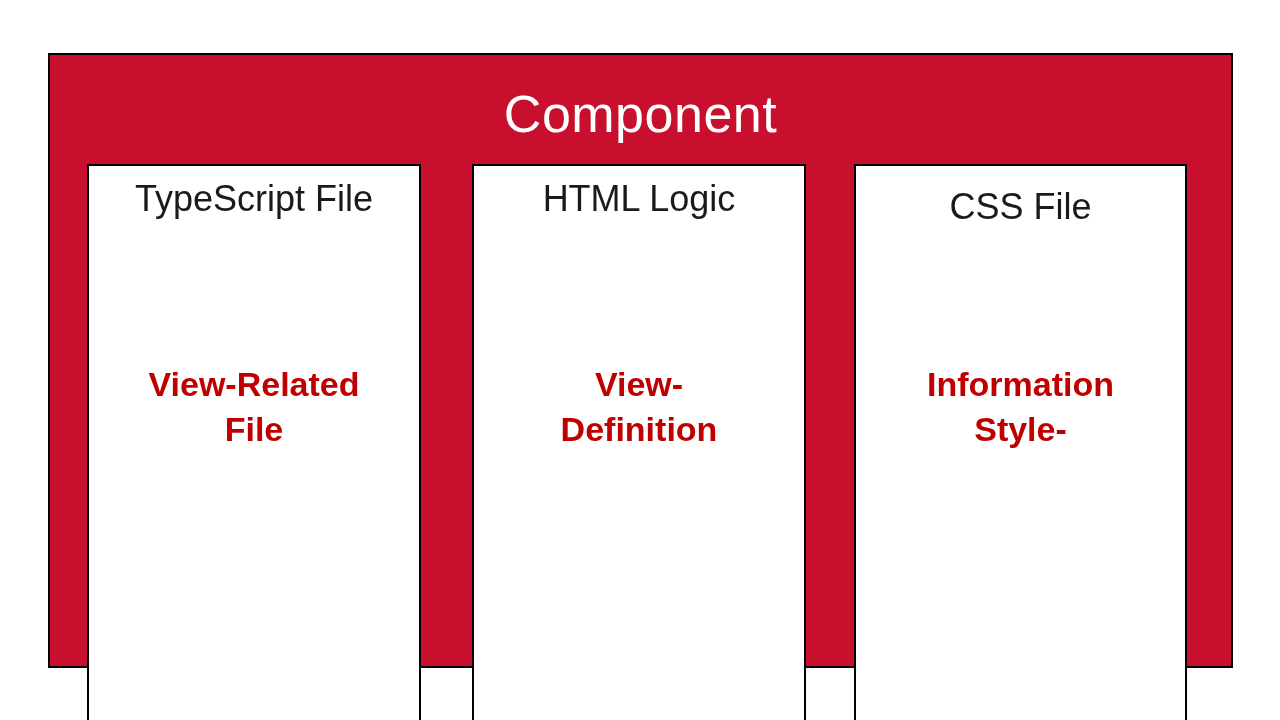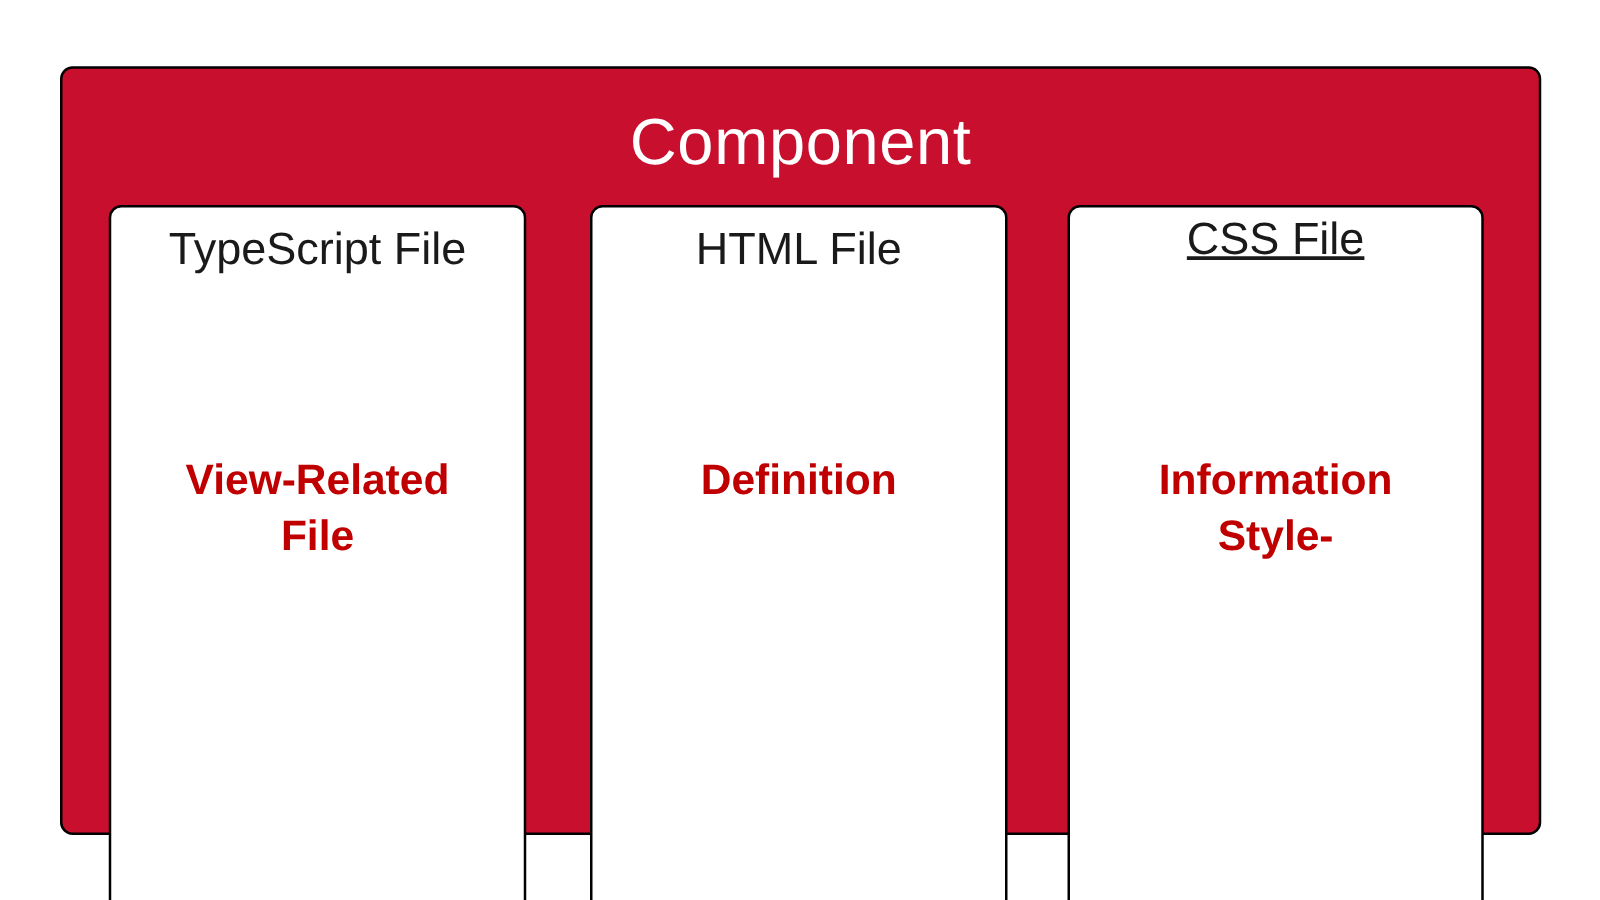--- a/index.html
+++ b/index.html
@@ -5,21 +5,21 @@
   :root {
     --component-fill: #C8102E;
     --component-border: #000000;
     --box-fill: #FFFFFF;
     --box-border: #000000;
     --title-color: #FFFFFF;
     --box-title-color: #1a1a1a;
     --label-color: #C00000;
     --page-background: #FFFFFF;
   }
-  * { box-sizing: border-box; border-radius: 10px; }
+  * { box-sizing: border-box; }
   html, body {
     margin: 0;
     padding: 0;
   }
   body {
     width: 1280px;
     height: 720px;
     background: var(--page-background);
     font-family: "Liberation Sans", "DejaVu Sans", sans-serif;
     overflow: hidden;
@@ -64,22 +64,21 @@
   .box-title {
     margin-top: 10px;
     width: 100%;
     text-align: center;
     color: var(--box-title-color);
     font-size: 36px;
     line-height: 1.25;
     font-weight: 400;
   }
   .file-box.box-3 .box-title {
-    margin-top: 2px;
-    text-decoration: underline;
+    margin-top: 18px;
   }
   .box-label {
     position: absolute;
     top: 196px;
     left: 0;
     width: 100%;
     text-align: center;
     color: var(--label-color);
     font-size: 34px;
     line-height: 45px;
@@ -97,22 +96,23 @@
 
     <div class="file-box box-1">
       <div class="box-title">TypeScript File</div>
       <div class="box-label">
         <span class="label-line">View-Related</span>
         <span class="label-line">File</span>
       </div>
     </div>
 
     <div class="file-box box-2">
-      <div class="box-title">HTML File</div>
+      <div class="box-title">HTML Logic</div>
       <div class="box-label">
+        <span class="label-line">View-</span>
         <span class="label-line">Definition</span>
       </div>
     </div>
 
     <div class="file-box box-3">
       <div class="box-title">CSS File</div>
       <div class="box-label">
         <span class="label-line">Information</span>
         <span class="label-line">Style-</span>
       </div>

